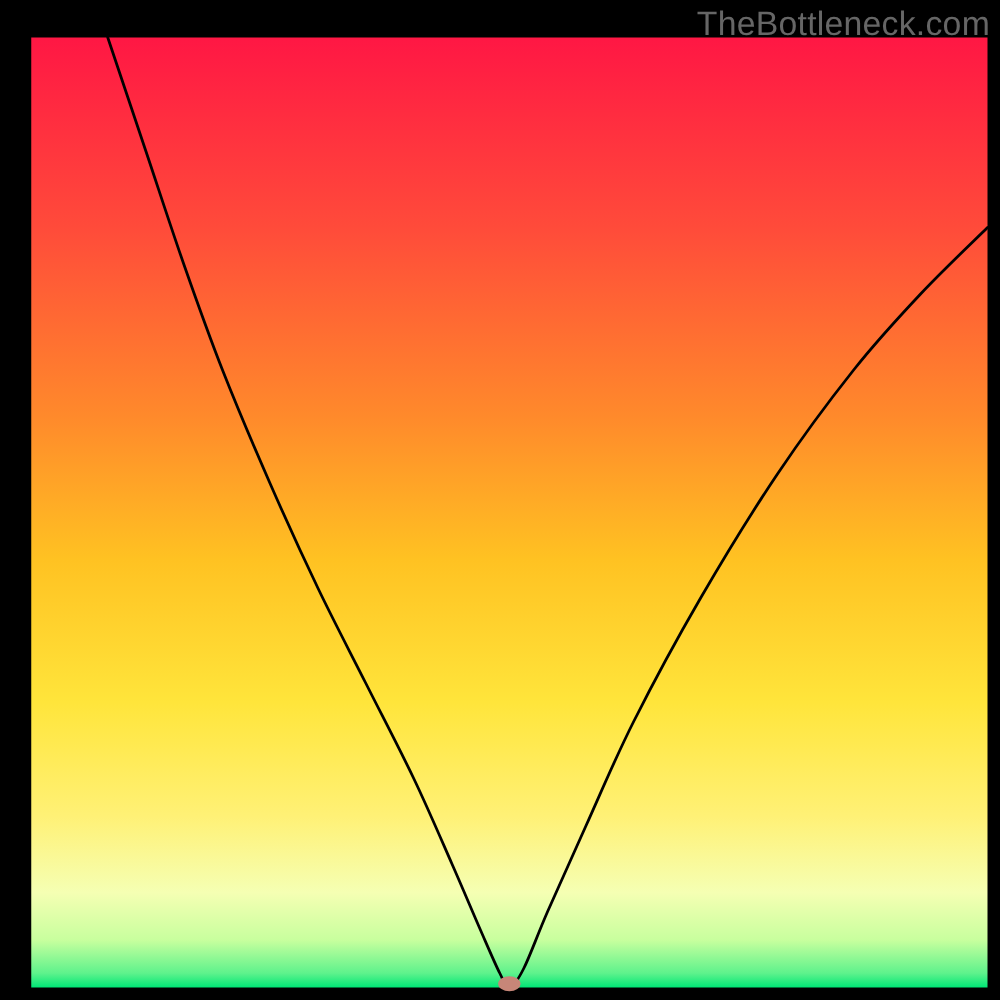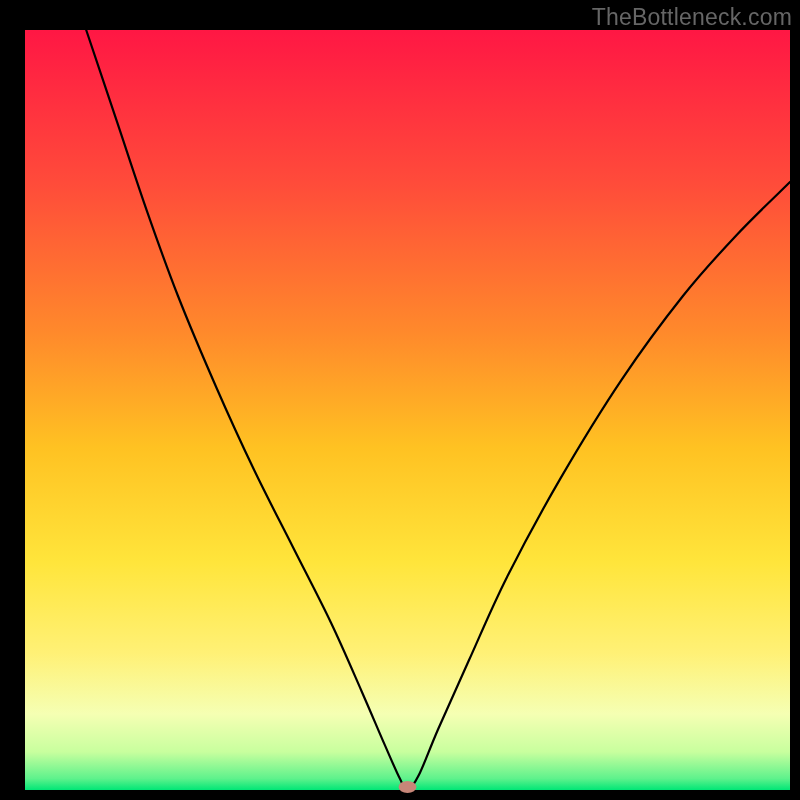--- a/index.html
+++ b/index.html
@@ -14,21 +14,21 @@
   .canvas {
     position: relative;
     width: 800px;
     height: 800px;
   }
   .watermark {
     position: absolute;
     top: 4px;
     right: 8px;
     color: #666;
-    font-size: 23px;
+    font-size: 27px;
     font-weight: 400;
     z-index: 50;
     letter-spacing: 0.2px;
     margin-left: 32px;
   }
   svg.plot {
     position: absolute;
     left: 0;
     top: 0;
     width: 800px;

